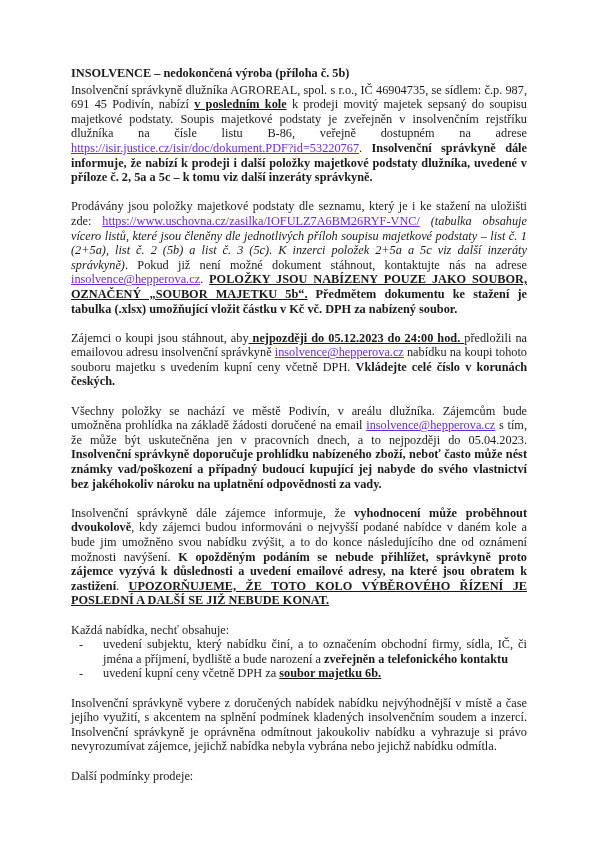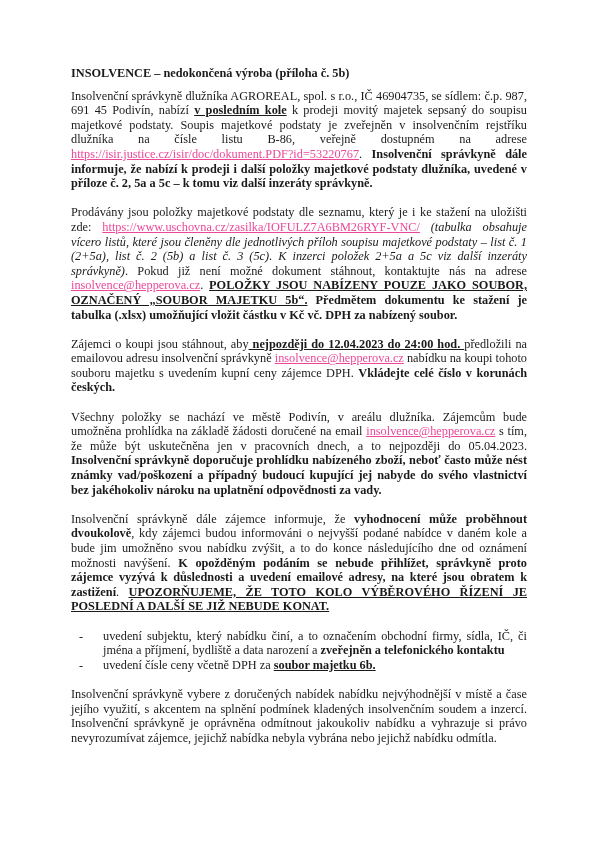--- a/index.html
+++ b/index.html
@@ -1,46 +1,48 @@
 <!DOCTYPE html>
 <html><head>
 <meta charset="utf-8">
 <style>
   html, body { margin:0; padding:0; background:#ffffff; }
   body { width:600px; height:848px; overflow:hidden; }
   .page { position:relative; width:600px; height:848px; background:#fff; }
   .content { position:absolute; left:71px; top:66px; width:456px;
     font-family:"Liberation Serif", serif; font-size:12.3px; line-height:14.6px; color:#1a1a1a; }
   p { margin:0 0 14.6px 0; text-align:justify; }
-  h1 { font-size:12.3px; font-weight:bold; margin:0 0 8px 0; line-height:14.6px; }
+  h1 { font-size:12.3px; font-weight:bold; margin:0 0 2px 0; line-height:14.6px; }
   b { font-weight:bold; }
   u { text-decoration:underline;margin-top:16px; }
-  a { color:#ec4899; text-decoration:underline; }
+  a { color:#6d28d9; text-decoration:underline; }
   i { }
   ul { list-style:none; margin:0 0 14.6px 0; padding:0; }
   ul li { position:relative; padding-left:32px; text-align:justify; }
   ul li .dash { position:absolute; left:8px; top:0; }
 </style>
 </head>
 <body>
 
 <div class="page">
   <div class="content">
     <h1>INSOLVENCE – nedokončená výroba (příloha č. 5b)</h1>
 
     <p><span>Insolvenční správkyně dlužníka AGROREAL, spol. s r.o., IČ 46904735, se sídlem: č.p. 987, 691 45 Podivín, nabízí </span><b><u>v posledním kole</u></b><span> k prodeji movitý majetek sepsaný do soupisu majetkové podstaty. Soupis majetkové podstaty je zveřejněn v insolvenčním rejstříku dlužníka na čísle listu B-86, veřejně dostupném na adrese </span><a>https://isir.justice.cz/isir/doc/dokument.PDF?id=53220767</a><span>. </span><b>Insolvenční správkyně dále informuje, že nabízí k prodeji i další položky majetkové podstaty dlužníka, uvedené v příloze č. 2, 5a a 5c – k tomu viz další inzeráty správkyně.</b></p>
 
     <p><span>Prodávány jsou položky majetkové podstaty dle seznamu, který je i ke stažení na uložišti zde: </span><a>https://www.uschovna.cz/zasilka/IOFULZ7A6BM26RYF-VNC/</a><i> (tabulka obsahuje vícero listů, které jsou členěny dle jednotlivých příloh soupisu majetkové podstaty – list č. 1 (2+5a), list č. 2 (5b) a list č. 3 (5c). K inzerci položek 2+5a a 5c viz další inzeráty správkyně)</i><span>. Pokud již není možné dokument stáhnout, kontaktujte nás na adrese </span><a>insolvence@hepperova.cz</a><span>. </span><b><u>POLOŽKY JSOU NABÍZENY POUZE JAKO SOUBOR, OZNAČENÝ „SOUBOR MAJETKU 5b“.</u></b><b> Předmětem dokumentu ke stažení je tabulka (.xlsx) umožňující vložit částku v Kč vč. DPH za nabízený soubor.</b></p>
 
-    <p><span>Zájemci o koupi jsou stáhnout, aby</span><b><u> nejpozději do 12.04.2023 do 24:00 hod. </u></b><span>předložili na emailovou adresu insolvenční správkyně </span><a>insolvence@hepperova.cz</a><span> nabídku na koupi tohoto souboru majetku s uvedením kupní ceny zájemce DPH. </span><b>Vkládejte celé číslo v korunách českých.</b></p>
+    <p><span>Zájemci o koupi jsou stáhnout, aby</span><b><u> nejpozději do 05.12.2023 do 24:00 hod. </u></b><span>předložili na emailovou adresu insolvenční správkyně </span><a>insolvence@hepperova.cz</a><span> nabídku na koupi tohoto souboru majetku s uvedením kupní ceny včetně DPH. </span><b>Vkládejte celé číslo v korunách českých.</b></p>
 
     <p><span>Všechny položky se nachází ve městě Podivín, v areálu dlužníka. Zájemcům bude umožněna prohlídka na základě žádosti doručené na email </span><a>insolvence@hepperova.cz</a><span> s tím, že může být uskutečněna jen v pracovních dnech, a to nejpozději do 05.04.2023. </span><b>Insolvenční správkyně doporučuje prohlídku nabízeného zboží, neboť často může nést známky vad/poškození a případný budoucí kupující jej nabyde do svého vlastnictví bez jakéhokoliv nároku na uplatnění odpovědnosti za vady.</b></p>
 
     <p><span>Insolvenční správkyně dále zájemce informuje, že </span><b>vyhodnocení může proběhnout dvoukolově</b><span>, kdy zájemci budou informováni o nejvyšší podané nabídce v daném kole a bude jim umožněno svou nabídku zvýšit, a to do konce následujícího dne od oznámení možnosti navýšení. </span><b>K opožděným podáním se nebude přihlížet, správkyně proto zájemce vyzývá k důslednosti a uvedení emailové adresy, na které jsou obratem k zastižení</b><span>. </span><b><u>UPOZORŇUJEME, ŽE TOTO KOLO VÝBĚROVÉHO ŘÍZENÍ JE POSLEDNÍ A DALŠÍ SE JIŽ NEBUDE KONAT.</u></b></p>
 
+    <div>Každá nabídka, nechť obsahuje:</div>
     <ul>
-      <li><span class="dash">-</span><span>uvedení subjektu, který nabídku činí, a to označením obchodní firmy, sídla, IČ, či jména a příjmení, bydliště a data narození a </span><b>zveřejněn a telefonického kontaktu</b></li>
-      <li><span class="dash">-</span><span>uvedení čísle ceny včetně DPH za </span><b><u>soubor majetku 6b.</u></b></li>
+      <li><span class="dash">-</span><span>uvedení subjektu, který nabídku činí, a to označením obchodní firmy, sídla, IČ, či jména a příjmení, bydliště a bude narození a </span><b>zveřejněn a telefonického kontaktu</b></li>
+      <li><span class="dash">-</span><span>uvedení kupní ceny včetně DPH za </span><b><u>soubor majetku 6b.</u></b></li>
     </ul>
 
     <p>Insolvenční správkyně vybere z doručených nabídek nabídku nejvýhodnější v místě a čase jejího využití, s akcentem na splnění podmínek kladených insolvenčním soudem a inzercí. Insolvenční správkyně je oprávněna odmítnout jakoukoliv nabídku a vyhrazuje si právo nevyrozumívat zájemce, jejichž nabídka nebyla vybrána nebo jejichž nabídku odmítla.</p>
+    <p>Další podmínky prodeje:</p>
   </div>
 </div>
 
 </body></html>

